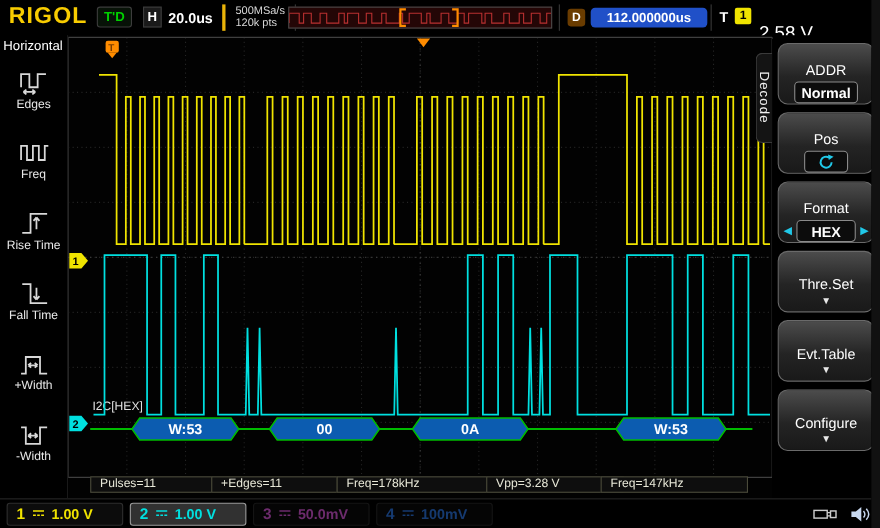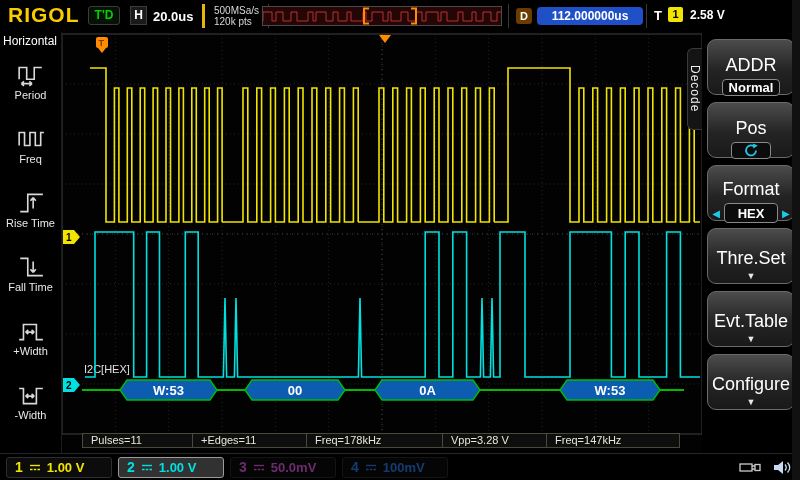--- a/index.html
+++ b/index.html
@@ -21,21 +21,21 @@
   .preview{left:262px;top:6px;width:240px;height:20px;background:#240606;border:1px solid #4a4a4a;}
   .sep{top:4px;width:1px;height:24px;background:#383838;}
   .sep-a{left:508px;} .sep-b{left:646px;}
   .d-box{left:516px;top:8px;width:16px;height:16px;background:#6a3c00;border-radius:3px;
     color:#fff;font-size:11px;font-weight:bold;text-align:center;line-height:16px;}
   .d-val{left:537px;top:7px;width:106px;height:18px;background:var(--delay_blue);border-radius:4px;
     color:#fff;font-size:12px;font-weight:bold;text-align:center;line-height:18px;}
   .t-label{left:654px;top:8px;color:#fff;font-weight:bold;font-size:13px;}
   .t-src{left:668px;top:7px;width:15px;height:15px;background:var(--ch1);border-radius:2px;
     color:#000;font-weight:bold;font-size:11px;text-align:center;line-height:15px;}
-  .t-level{left:690px;top:8px;color:#fff;font-weight:bold;font-size:12px;}
+  .t-level{left:690px;top:20px;color:#fff;font-weight:normal;font-size:17px;}
 
   
   .leftbar{position:absolute;left:0;top:32px;width:62px;height:421px;background:#000;border-right:1px solid #1c1c1c;}
   .lm-title{color:#fff;font-size:12px;padding:2px 0 2px 3px;}
   .lm-item{height:64px;display:flex;flex-direction:column;align-items:center;justify-content:center;cursor:pointer;}
   .lm-icon svg{display:block;}
   .lm-label{color:#e8e8e8;font-size:11px;margin-top:2px;white-space:nowrap;}
 
   
   .plot{position:absolute;left:62px;top:32px;width:640px;height:421px;background:#020202;}
@@ -45,21 +45,21 @@
     color:#e8e8d8;font-size:11px;line-height:13px;padding-left:8px;}
 
   
   .rightbar{position:absolute;left:702px;top:32px;width:98px;height:421px;background:#000;}
   .decode-tab{position:absolute;left:-15px;top:16px;width:15px;height:82px;background:#141414;
     border:1px solid #3a3a3a;border-right:none;border-radius:6px 0 0 6px;color:#f0f0f0;font-size:12px;
     writing-mode:vertical-rl;display:flex;align-items:center;justify-content:center;letter-spacing:1px;cursor:pointer;}
   .rm-item{width:88px;height:56px;margin:7px auto 0 auto;border:1px solid #6a6a6a;border-radius:9px;
     background:linear-gradient(#4c4c4c,#242424 55%,#191919);display:flex;flex-direction:column;
     align-items:center;justify-content:center;gap:3px;cursor:pointer;}
-  .rm-label{color:#fff;font-size:18px;margin-top:16px;}
+  .rm-label{color:#fff;font-size:13px;margin-top:16px;}
   .rm-value{min-width:54px;height:20px;background:#0c0c0c;border:1px solid #8a8a8a;border-radius:4px;
     color:#fff;font-weight:bold;font-size:13px;display:flex;align-items:center;justify-content:center;padding:0 6px;}
   .rm-row{display:flex;align-items:center;gap:4px;}
   .rm-arrow{color:#20c8e8;font-size:10px;}
   .rm-caret{color:#e8e8e8;font-size:9px;line-height:9px;}
   .rm-icon-box{min-width:40px;}
 
   
   .bottombar{position:absolute;left:0;top:453px;width:800px;height:27px;background:#000;
     border-top:1px solid #262626;display:flex;align-items:center;gap:6px;padding-left:6px;}
@@ -103,21 +103,21 @@
   <aside class="leftbar">
     <div class="lm-title">Horizontal</div>
 
     <div class="lm-item">
       <span class="lm-icon">
         <svg width="28" height="24" viewBox="0 0 26 22" fill="none" stroke="#d8d8d8" stroke-width="1.5">
           <path d="M2,15 V4 H9 V15 H16 V4 H23"></path>
             <path d="M4,19 H14 M4,19 l2.5,-2 M4,19 l2.5,2 M14,19 l-2.5,-2 M14,19 l-2.5,2"></path>
         </svg>
         </span>
-      <span class="lm-label">Period</span>
+      <span class="lm-label">Edges</span>
     </div>
 
     <div class="lm-item">
       <span class="lm-icon">
         <svg width="28" height="24" viewBox="0 0 26 22" fill="none" stroke="#d8d8d8" stroke-width="1.5">
           <path d="M2,17 V5 H7 V17 H12 V5 H17 V17 H22 V5 H25"></path>
         </svg>
         </span>
       <span class="lm-label">Freq</span>
     </div>

